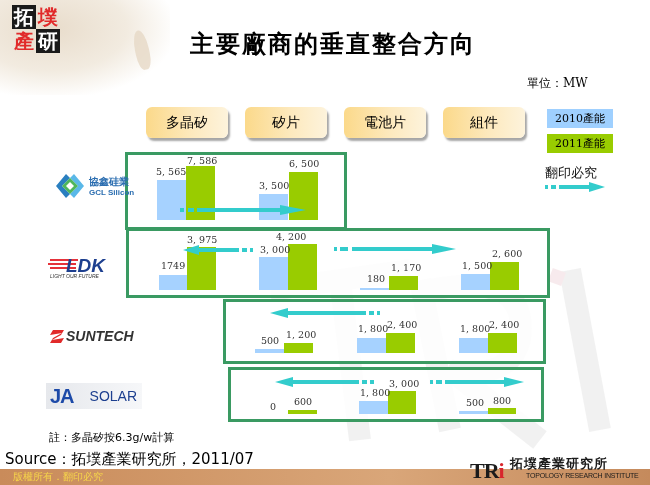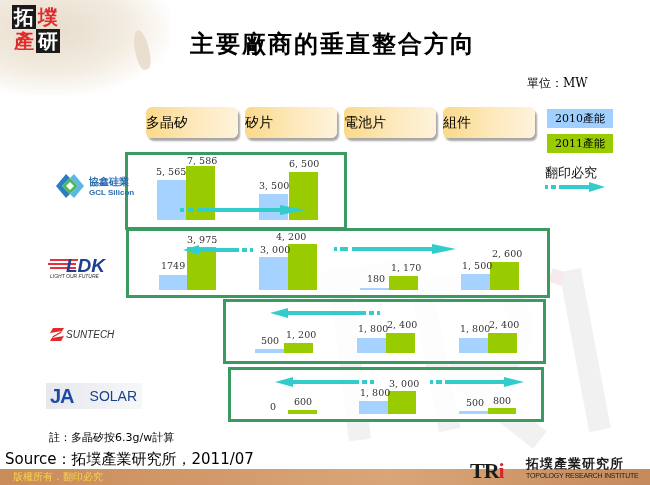--- a/index.html
+++ b/index.html
@@ -33,25 +33,25 @@
     position: absolute; left: 190px; top: 28px; width: 340px;
     font-family: "DejaVu Serif", serif; font-weight: bold; font-size: 24px; color: #000;
     letter-spacing: 2px;
   }
   .unit {
     position: absolute; left: 527px; top: 75px;
     font-family: "DejaVu Serif", serif; font-size: 12px; color: #000;
   }
 
   .stage {
-    position: absolute; top: 107px; height: 31px; width: 92px;
+    position: absolute; top: 107px; height: 31px; width: 82px;
     background: linear-gradient(90deg, #fbd98a 0%, #fde9bd 55%, #fdf3dc 100%);
     border-radius: 6px;
     box-shadow: 2px 3px 2px rgba(0,0,0,.35);
-    font-size: 14px; color: #000; text-align: left; line-height: 31px;
+    font-size: 14px; color: #000; text-align: center; line-height: 31px;
   }
 
   .legend-box {
     position: absolute; left: 547px; width: 66px; height: 19px;
     font-family: "DejaVu Serif", serif; font-size: 11px; line-height: 19px; text-align: center; color: #000;
   }
   .legend-2010 { top: 109px; background: #9fd0ff; }
   .legend-2011 { top: 134px; background: #99cc00; }
   .legend-dir {
     position: absolute; left: 545px; top: 164px; font-size: 13px; color: #111;
@@ -92,21 +92,21 @@
   .tri-logo {
     position: absolute; left: 470px; top: 455px; height: 28px; width: 175px;
   }
   .tri-mark {
     position: absolute; left: 0; top: 3px;
     font-family: Liberation Serif, serif; font-weight: bold; font-size: 22px; color: #1b1b1b;
     letter-spacing: -1px;
   }
   .tri-mark .i { color: #d8262c; }
   .tri-cn {
-    position: absolute; left: 56px; top: 0;
+    position: absolute; left: 40px; top: 0;
     font-family: "DejaVu Serif", serif; font-size: 13px; font-weight: bold; color: #1b1b1b; letter-spacing: 1px;
   }
   .tri-en {
     position: absolute; left: 56px; top: 17px;
     font-family: "Liberation Sans", sans-serif; font-size: 7px; color: #1b1b1b; letter-spacing: -.2px;
   }
 </style>
 </head>
 <body>
 
@@ -214,21 +214,21 @@
     <rect x="6" y="3" width="8" height="4" fill="#33cccc"></rect>
   <rect x="18" y="3" width="86" height="4" fill="#33cccc"></rect>
     <polygon points="98,0 122,5 98,10" fill="#33cccc"></polygon>
 </svg>
 
 <div class="row-box" style="left:223px;top:299px;width:323px;height:65px"></div>
 <div class="company-logo" style="left:50px;top:328px;display:flex;align-items:center">
   <svg width="14" height="13" viewBox="0 0 14 13">
     <polygon points="3,0 14,0 11,5 2,10 14,8 11,13 0,13 3,8 12,3 0,5" fill="#e12a2a"></polygon>
   </svg>
-  <span style="font-family:'Liberation Sans',sans-serif;font-weight:normal;font-style:italic;font-size:10px;color:#333;margin-left:2px">SUNTECH</span>
+  <span style="font-family:'Liberation Sans',sans-serif;font-weight:bold;font-style:italic;font-size:14px;color:#333;margin-left:2px">SUNTECH</span>
 </div>
 <div class="bar b2010" style="left:255px;top:349px;width:29px;height:4px;bottom:auto"></div>
 <div class="bar b2011" style="left:284px;top:343px;width:29px;height:10px;bottom:auto"></div>
 <div class="val" style="left:261px;top:335px">500</div>
 <div class="val" style="left:286px;top:329px">1, 200</div>
 <div class="bar b2010" style="left:357px;top:338px;width:29px;height:15px;bottom:auto"></div>
 <div class="bar b2011" style="left:386px;top:333px;width:29px;height:20px;bottom:auto"></div>
 <div class="val" style="left:358px;top:323px">1, 800</div>
 <div class="val" style="left:387px;top:319px">2, 400</div>
 <div class="bar b2010" style="left:459px;top:338px;width:29px;height:15px;bottom:auto"></div>

